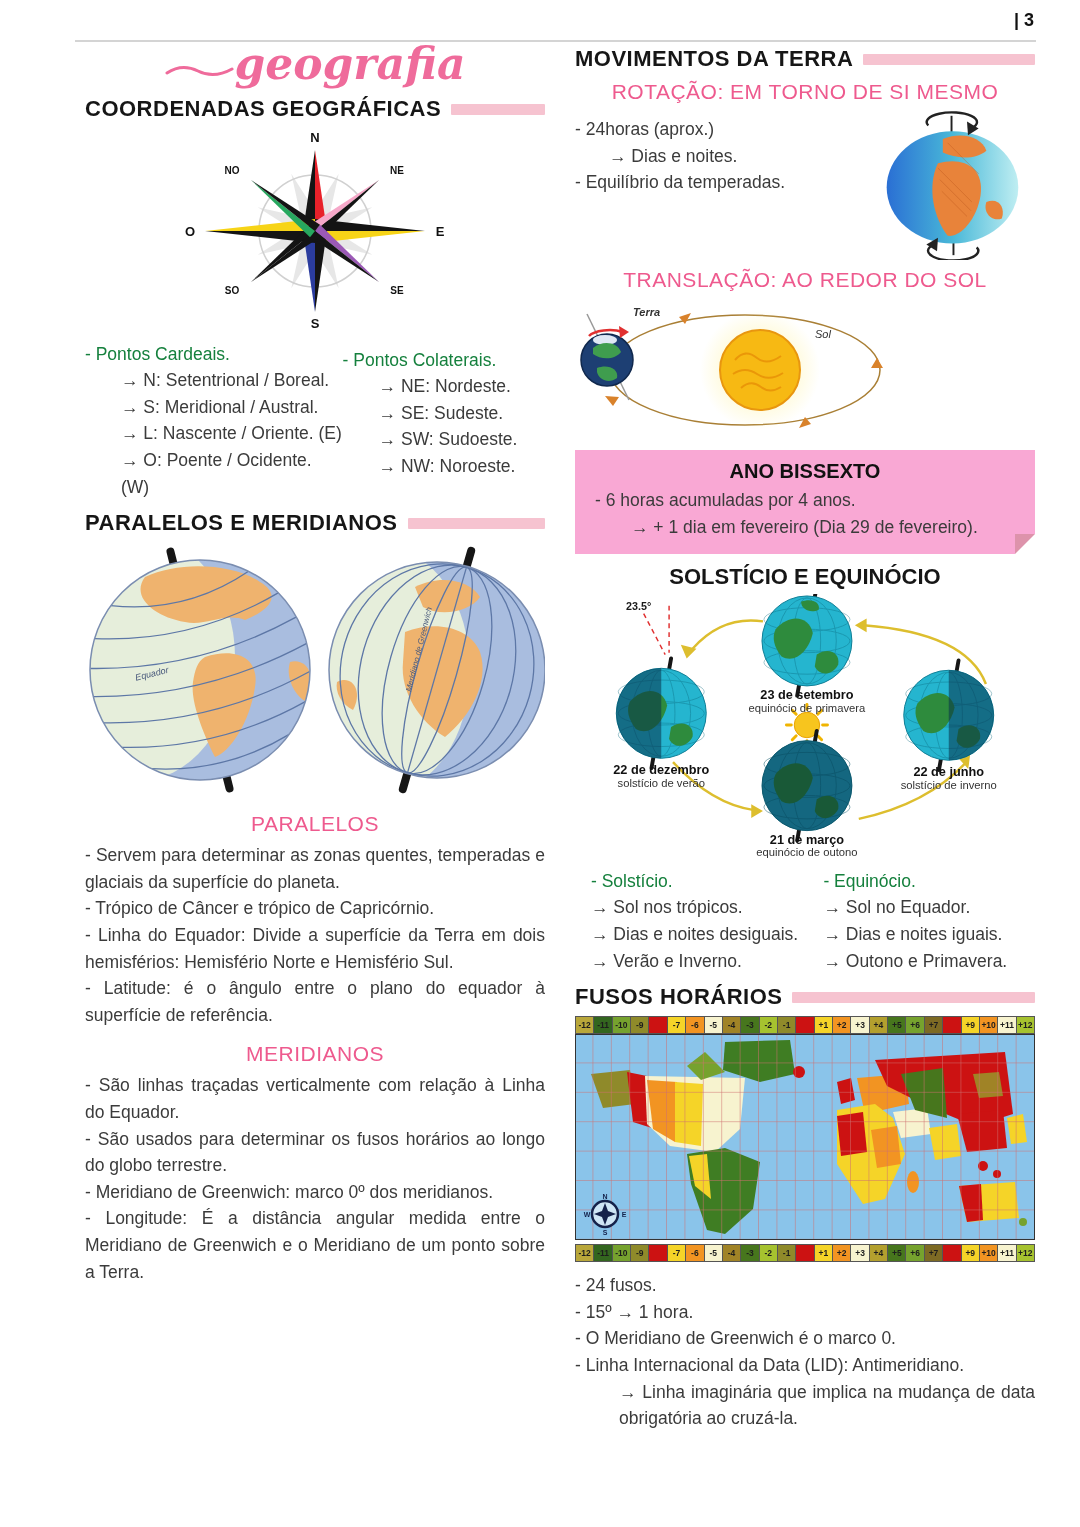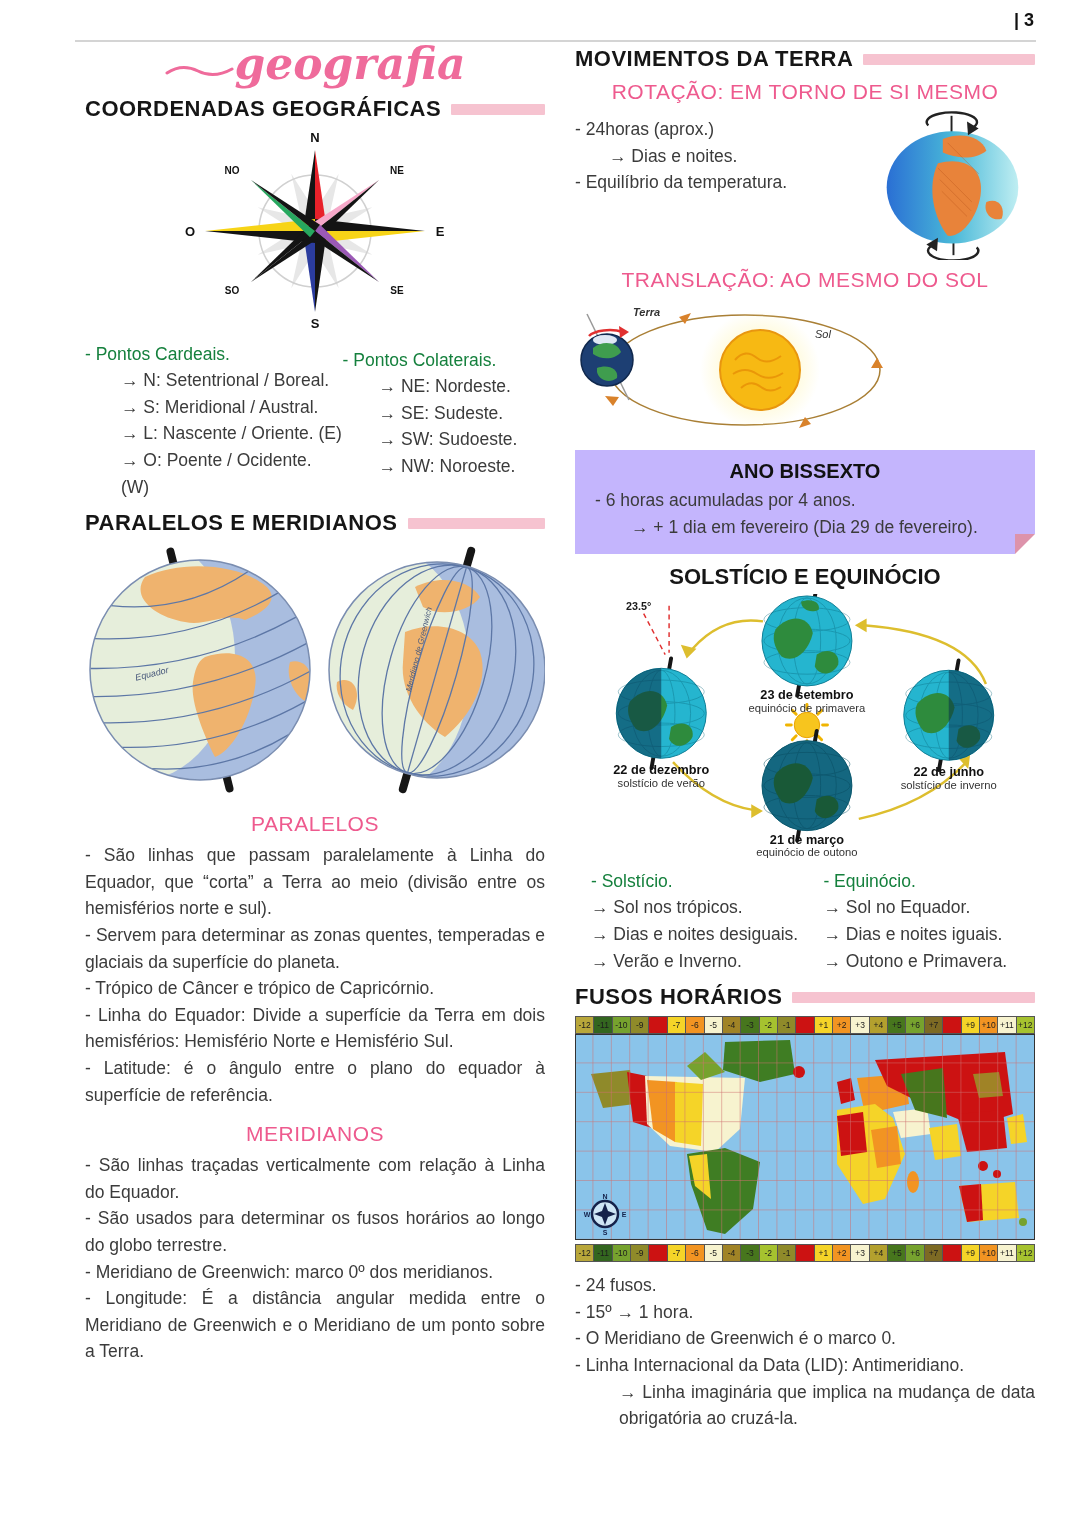--- a/index.html
+++ b/index.html
@@ -25,33 +25,33 @@
 
   
   .hand{font-size:17.5px;line-height:1.52;color:#3b3b3b;}
   .para .hand{text-align:justify;}
   .two-col{display:flex;margin-top:4px;}
   .two-col>div{flex:1;}
   .arrow-list .hand{padding-left:36px;}
   .list-title{font-size:17.5px;line-height:1.5;color:#15803d;}
 
   
-  .notebox{position:relative;background:#c4b5fd;padding:8px 16px 14px 16px;margin:12px 0 4px 0;}
+  .notebox{position:relative;background:#f9a8d4;padding:8px 16px 14px 16px;margin:12px 0 4px 0;}
   .notebox .fold{position:absolute;right:0;bottom:0;width:0;height:0;
                  border-top:20px solid #dd93ab;border-right:20px solid #ffffff;}
   .notebox h3{margin:2px 0 4px 0;text-align:center;font-size:20px;color:#111;}
 
   .rot-flex{display:flex;align-items:flex-start;}
   .rot-flex .rot-list{flex:1;padding-top:6px;}
   .tra-flex{display:flex;align-items:center;}
   .tra-flex .tra-list{flex:0 0 150px;}
 
   
   .tzbar{display:flex;width:460px;}
-  .tz{flex:1;height:16px;line-height:16px;font-size:8.5px;font-weight:400;color:#1d1d1d;
+  .tz{flex:1;height:16px;line-height:16px;font-size:8.5px;font-weight:700;color:#1d1d1d;
       text-align:center;border:1px solid #555;border-right:none;overflow:hidden;}
   .tz:last-child{border-right:1px solid #555;}
 
   svg text{font-family:"Liberation Sans",sans-serif;}
 </style>
 </head>
 <body>
 
 <div class="page">
   <div class="topline"></div>
@@ -184,21 +184,20 @@
             <ellipse cx="352" cy="128" rx="76" ry="107"></ellipse>
             <ellipse cx="352" cy="128" rx="96" ry="107"></ellipse>
           </g>
           <text x="326" y="150" font-size="8" font-style="italic" fill="#49597c" transform="rotate(-76 326 150)">Meridiano de Greenwich</text>
         </g>
         <circle cx="352" cy="128" r="108" fill="none" stroke="#7a8db0" stroke-width="1.5"></circle>
       </svg>
 
       <div class="pink-h">PARALELOS</div>
       <div class="para">
-          <div class="hand">- São linhas que passam paralelamente à Linha do Equador, que “corta” a Terra ao meio (divisão entre os hemisférios norte e sul).</div>
           <div class="hand">- Servem para determinar as zonas quentes, temperadas e glaciais da superfície do planeta.</div>
           <div class="hand">- Trópico de Câncer e trópico de Capricórnio.</div>
           <div class="hand">- Linha do Equador: Divide a superfície da Terra em dois hemisférios: Hemisfério Norte e Hemisfério Sul.</div>
           <div class="hand">- Latitude: é o ângulo entre o plano do equador à superfície de referência.</div>
         </div>
 
       <div class="pink-h" style="margin-top:14px;">MERIDIANOS</div>
       <div class="para">
           <div class="hand">- São linhas traçadas verticalmente com relação à Linha do Equador.</div>
           <div class="hand">- São usados para determinar os fusos horários ao longo do globo terrestre.</div>
@@ -212,21 +211,21 @@
       <div class="sec-row" style="margin-top:0;">
         <span class="sec-h">MOVIMENTOS DA TERRA</span>
         <span class="sec-bar"></span>
       </div>
 
       <div class="pink-h">ROTAÇÃO: EM TORNO DE SI MESMO</div>
       <div class="rot-flex">
         <div class="rot-list">
             <div class="hand" style="padding-left: 0px;">- 24horas (aprox.)</div>
             <div class="hand" style="padding-left: 34px;">→  Dias e noites.</div>
-            <div class="hand" style="padding-left: 0px;">- Equilíbrio da temperatura.</div>
+            <div class="hand" style="padding-left: 0px;">- Equilíbrio da temperadas.</div>
           </div>
         <svg width="165" height="150" viewBox="0 0 170 155">
           <defs>
             <linearGradient id="rotGrad" x1="0" y1="0" x2="1" y2="0">
               <stop offset="0" stop-color="#2a6fd4"></stop>
                 <stop offset="0.5" stop-color="#49b8d8"></stop>
                 <stop offset="1" stop-color="#bfeef2"></stop>
             </linearGradient>
             <clipPath id="rotClip">
                 <ellipse cx="85" cy="80" rx="68" ry="58"></ellipse>
@@ -246,21 +245,21 @@
                 <line x1="80" y1="34" x2="112" y2="66"></line>
             </g>
           </g>
           <path d="M 60,16 A 26,10 0 1 1 104,19" fill="none" stroke="#222" stroke-width="2.5"></path>
           <polygon points="100,12 112,19 101,26" fill="#222"></polygon>
           <path d="M 110,142 A 26,10 0 1 1 66,139" fill="none" stroke="#222" stroke-width="2.5"></path>
           <polygon points="70,132 58,139 69,146" fill="#222"></polygon>
         </svg>
       </div>
 
-      <div class="pink-h">TRANSLAÇÃO: AO MESMO DO SOL</div>
+      <div class="pink-h">TRANSLAÇÃO: AO REDOR DO SOL</div>
       <div class="tra-flex">
         <svg width="310" height="140" viewBox="0 0 310 140">
           <defs>
             <radialGradient id="sunGlow">
                 <stop offset="0" stop-color="#fff4a6" stop-opacity="0.95"></stop>
                 <stop offset="1" stop-color="#fff4a6" stop-opacity="0"></stop>
               </radialGradient>
           </defs>
           <ellipse cx="170" cy="72" rx="135" ry="55" fill="none" stroke="#a97f35" stroke-width="1.5"></ellipse>
           <polygon points="104,19 116,15 110,26" fill="#d9822b"></polygon>

